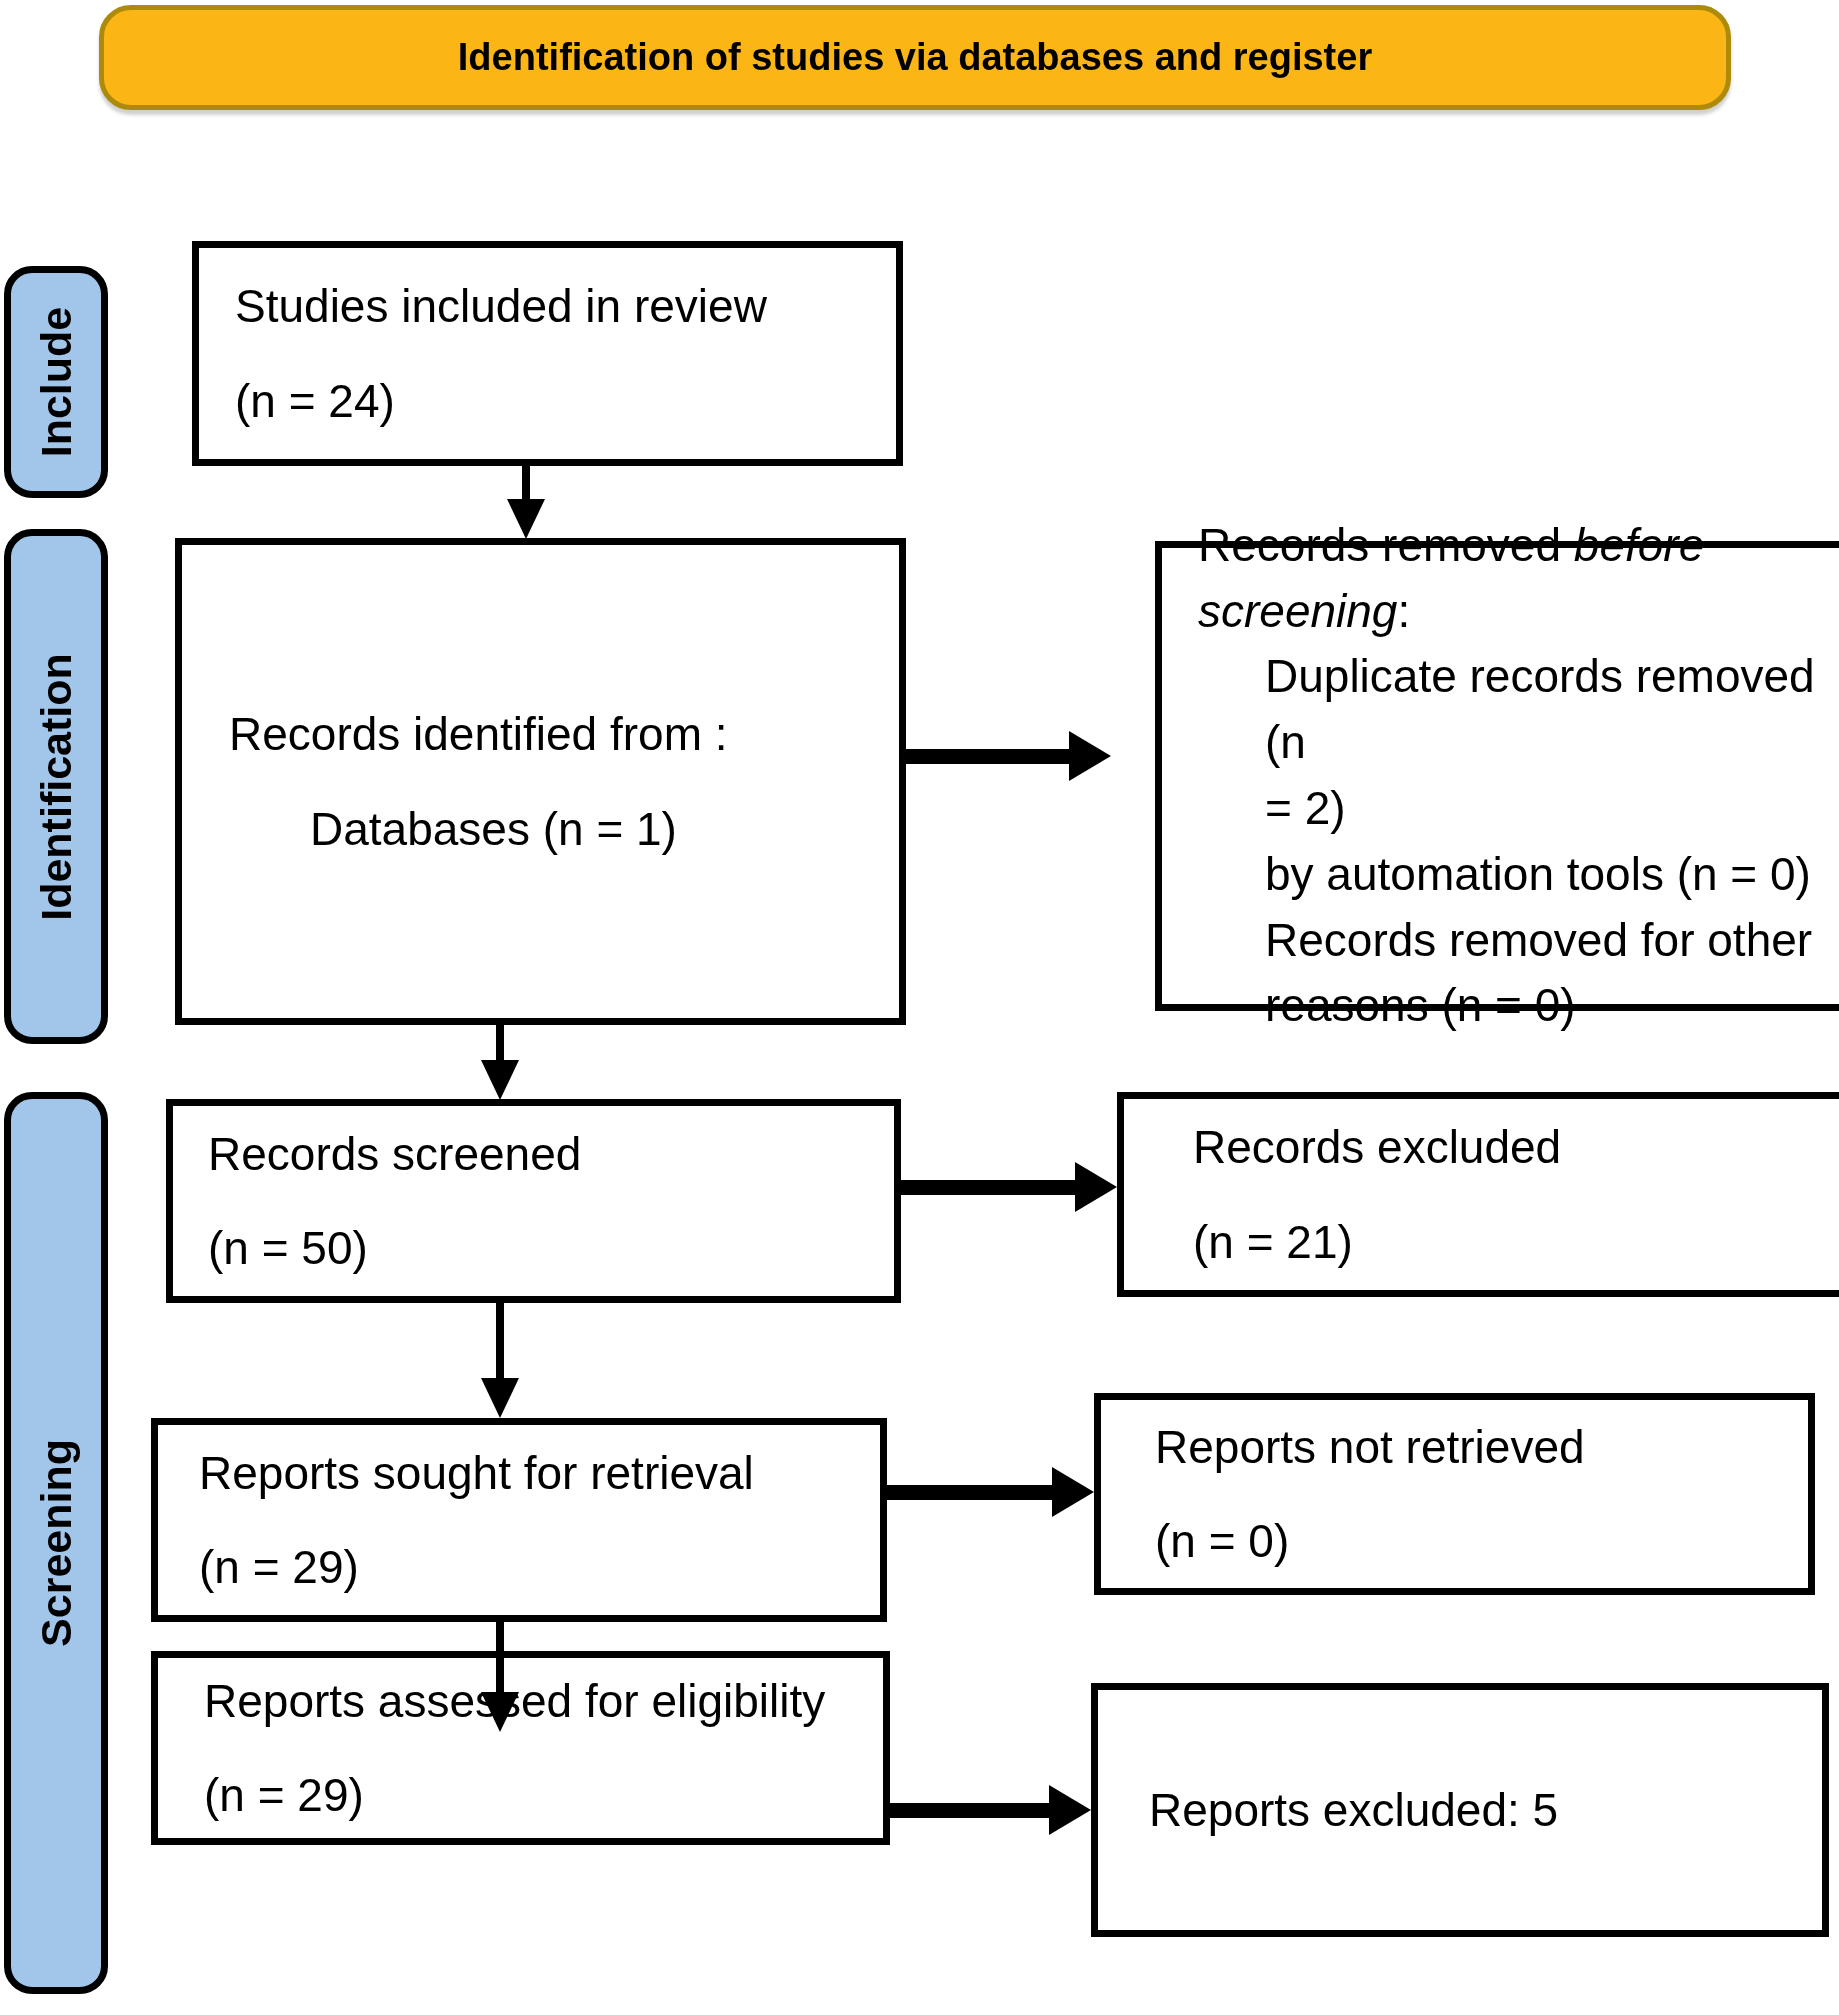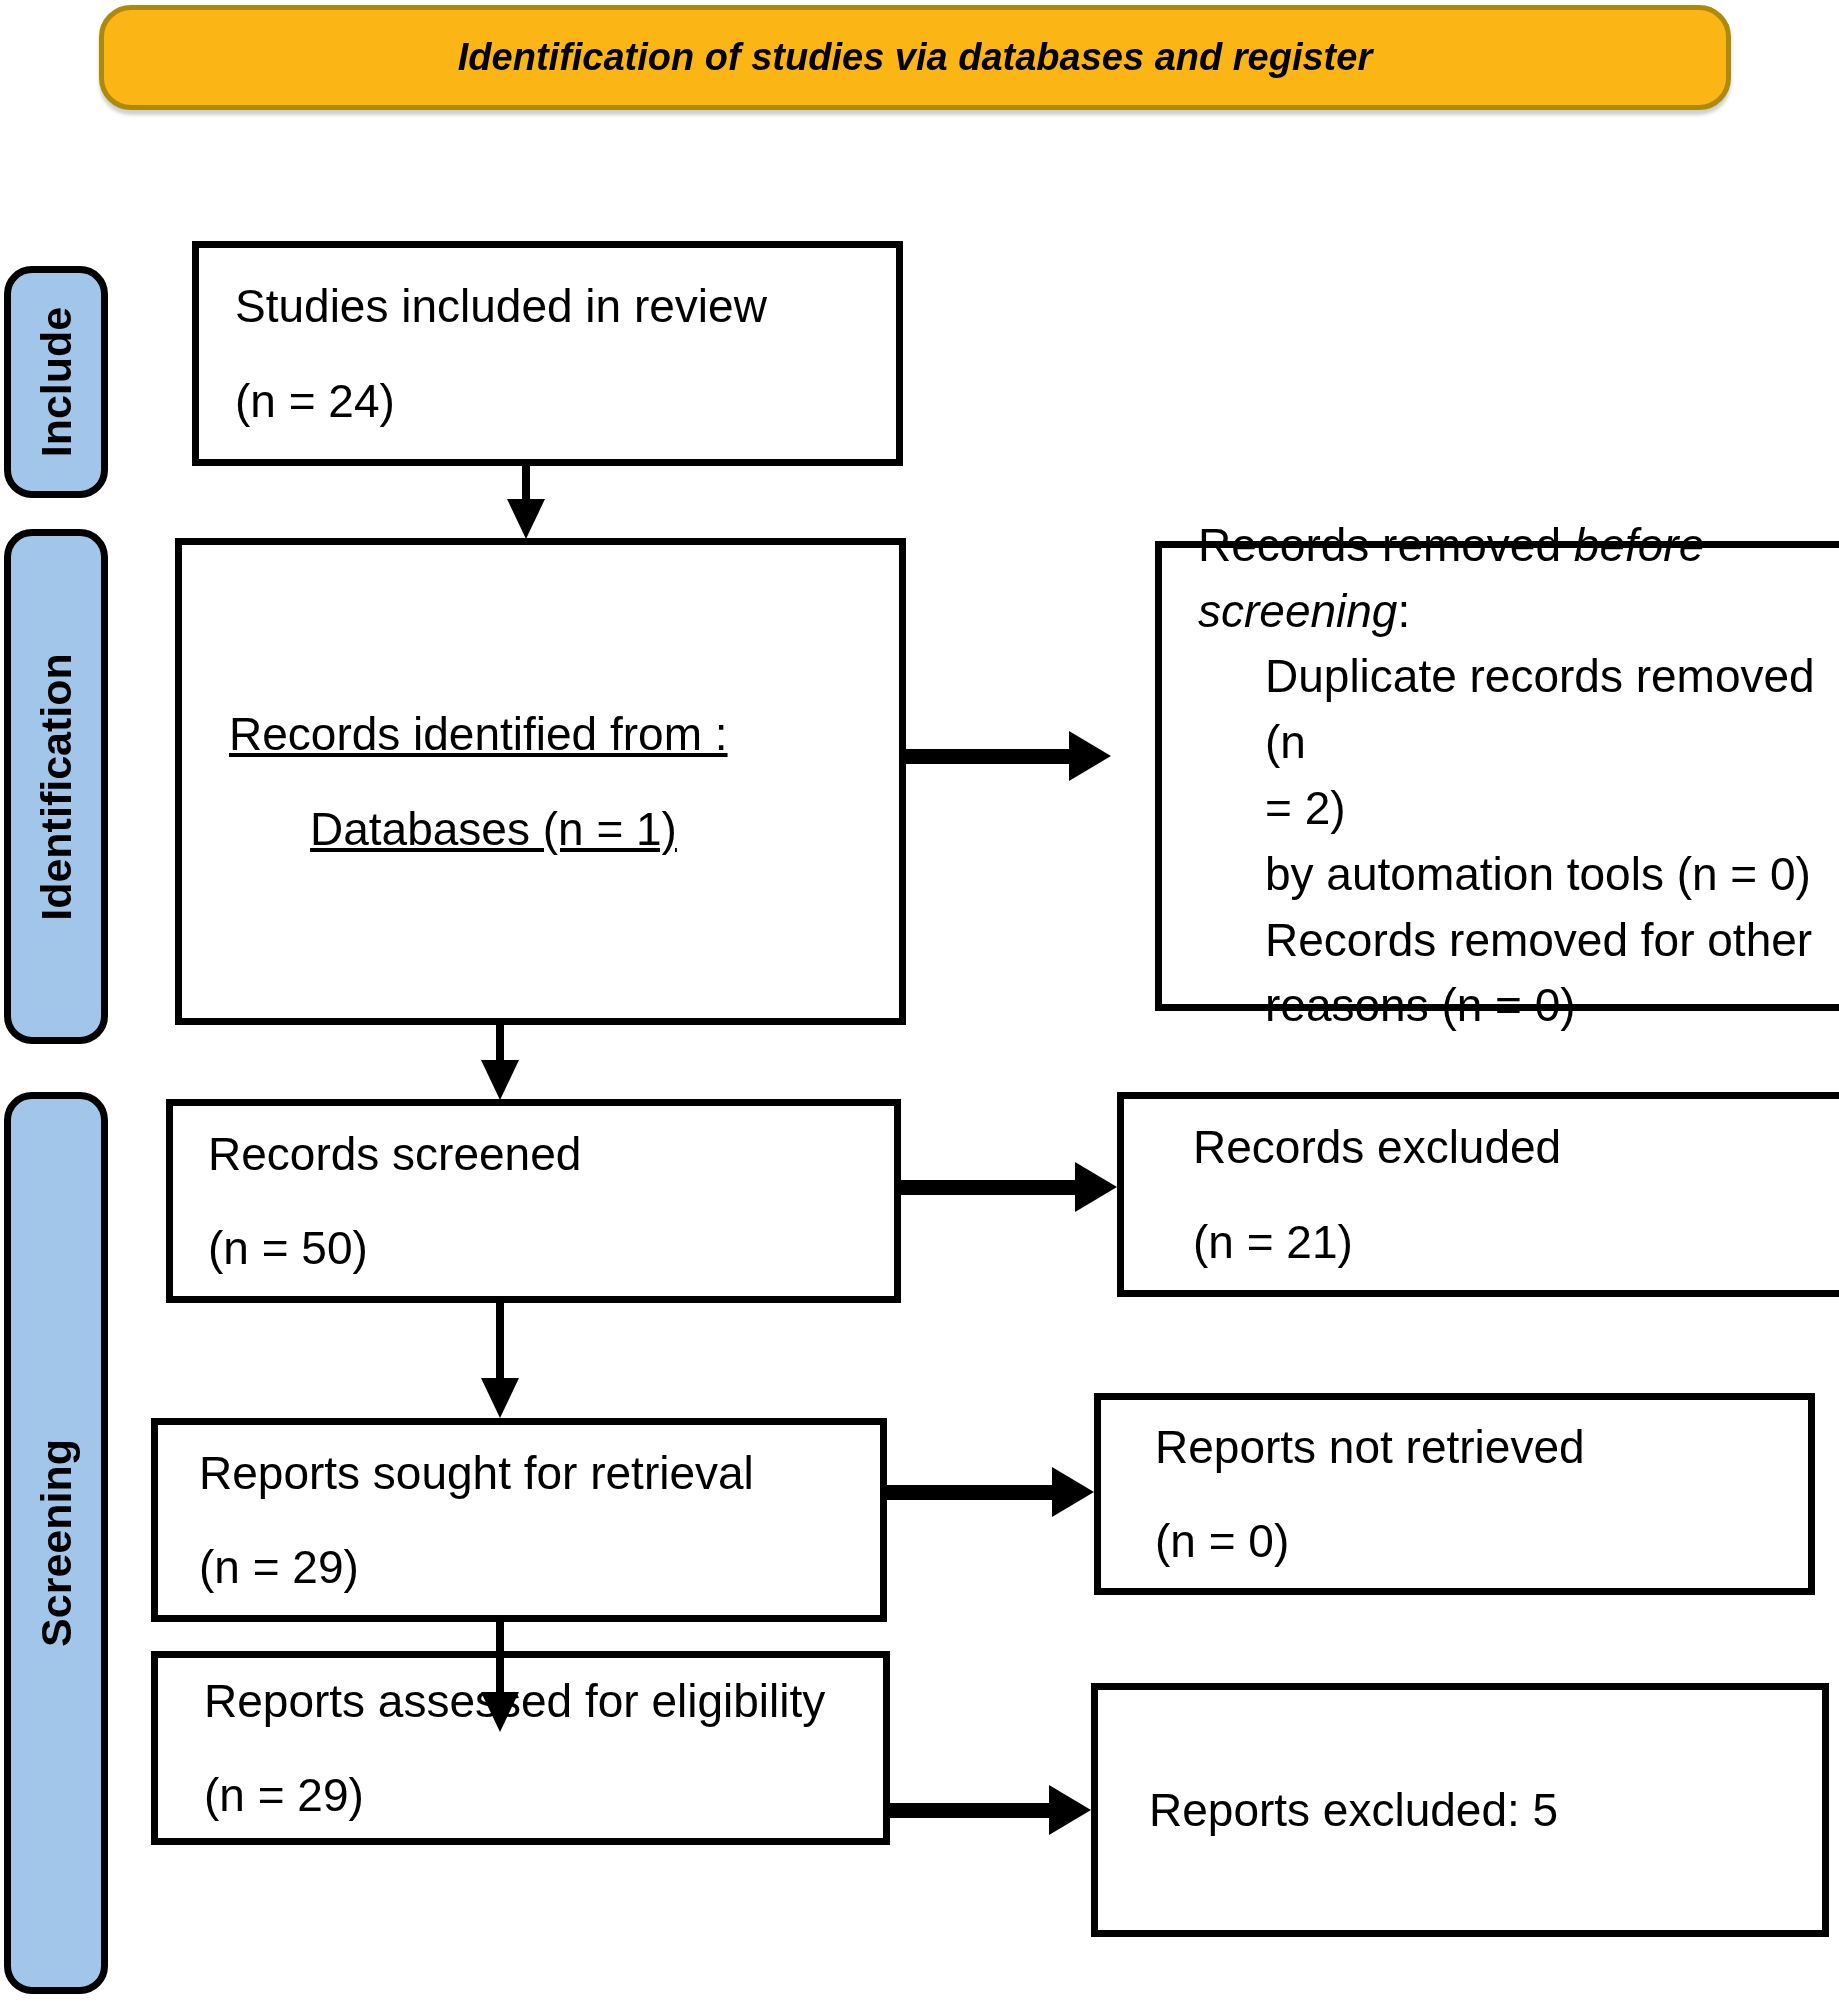--- a/index.html
+++ b/index.html
@@ -24,21 +24,20 @@
     box-sizing: border-box;
     background: var(--banner-fill, #FBB615);
     border: 5.2px solid var(--banner-border, #AE8A0B);
     border-radius: 32px;
     display: flex;
     align-items: center;
     justify-content: center;
     font-weight: bold;
     font-size: 38px;
     box-shadow: 0 4.7px 3.5px rgba(120,120,120,0.35);
-    font-style: italic;
   }
   
   .side-label {
     position: absolute;
     left: 4.1px;
     width: 104px;
     box-sizing: border-box;
     background: var(--side-label-fill, #A2C6EA);
     border: 7px solid #000;
     border-radius: 28px;
@@ -61,21 +60,21 @@
     background: #fff;
     border: 7px solid #000;
     display: flex;
     align-items: center;
     font-size: 46px;
     line-height: 2.05;
   }
   .fbox .lines { width: 100%; }
   .indent2 { padding-left: 81px; }
   #box-included  { left: 192px;  top: 241px;  width: 711px; height: 225px; padding-left: 36px; }
-  #box-identified{ left: 175px;  top: 538px;  width: 731px; height: 487px; padding-left: 47px; text-decoration: underline; }
+  #box-identified{ left: 175px;  top: 538px;  width: 731px; height: 487px; padding-left: 47px; }
   #box-removed   { left: 1111px; top: 541px;  width: 721px; height: 470px; padding-left: 36px; padding-right: 24px; line-height: 1.43; margin-left: 44px; }
   #box-screened  { left: 166px;  top: 1099px; width: 735px; height: 204px; padding-left: 35px; }
   #box-rec-excl  { left: 1117px; top: 1092px; width: 794px; height: 205px; padding-left: 69px; }
   #box-sought    { left: 151px;  top: 1418px; width: 736px; height: 204px; padding-left: 41px; }
   #box-not-retr  { left: 1094px; top: 1393px; width: 721px; height: 202px; padding-left: 54px; }
   #box-assessed  { left: 151px;  top: 1651px; width: 739px; height: 194px; padding-left: 46px; }
   #box-rep-excl  { left: 1091px; top: 1683px; width: 738px; height: 254px; padding-left: 51px; }
   #box-removed .item { padding-left: 67px; }
   .it { font-style: italic; }
   

